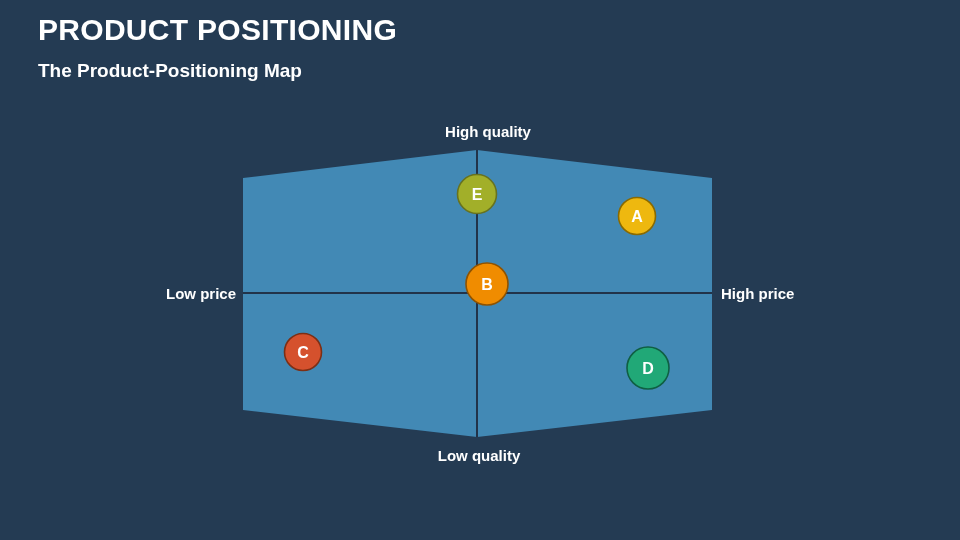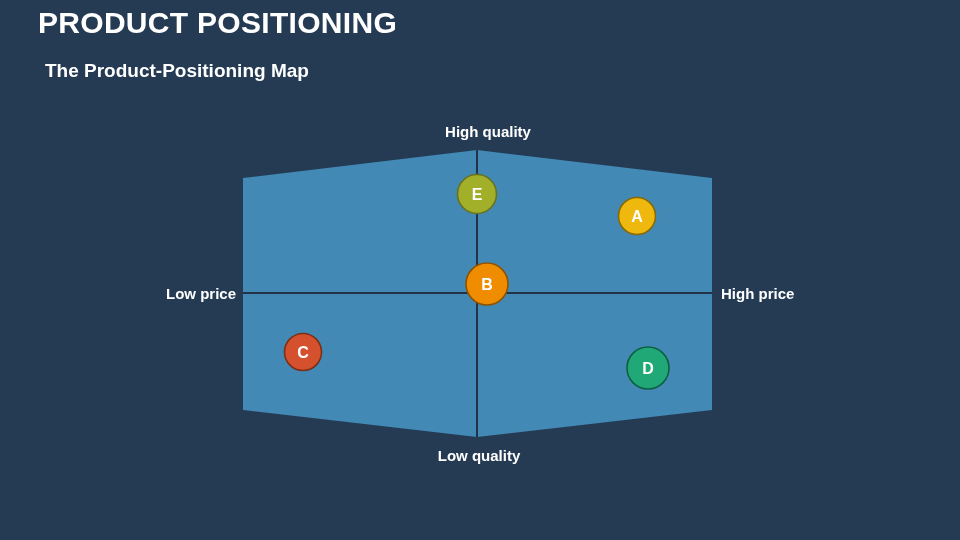--- a/index.html
+++ b/index.html
@@ -10,36 +10,35 @@
   .slide {
     position: relative;
     width: 960px;
     height: 540px;
     background: #243B53;
     overflow: hidden;
   }
   .title {
     position: absolute;
     left: 38px;
-    top: 6px;
+    top: 13px;
     color: #FFFFFF;
     font-size: 30px;
     font-weight: 700;
     letter-spacing: 0.3px;
     white-space: nowrap;
   }
   .subtitle {
     position: absolute;
     left: 38px;
     top: 60px;
     color: #FFFFFF;
     font-size: 19px;
     font-weight: 700;
     white-space: nowrap;
-    margin-left: 7px;
   }
   .map-svg { position: absolute; left: 0; top: 0; }
   .axis-label {
     fill: #FFFFFF;
     font-size: 15px;
     font-weight: 600;
   }
   .point circle { stroke-width: 1.6; }
   .point text {
     fill: #FFFFFF;

